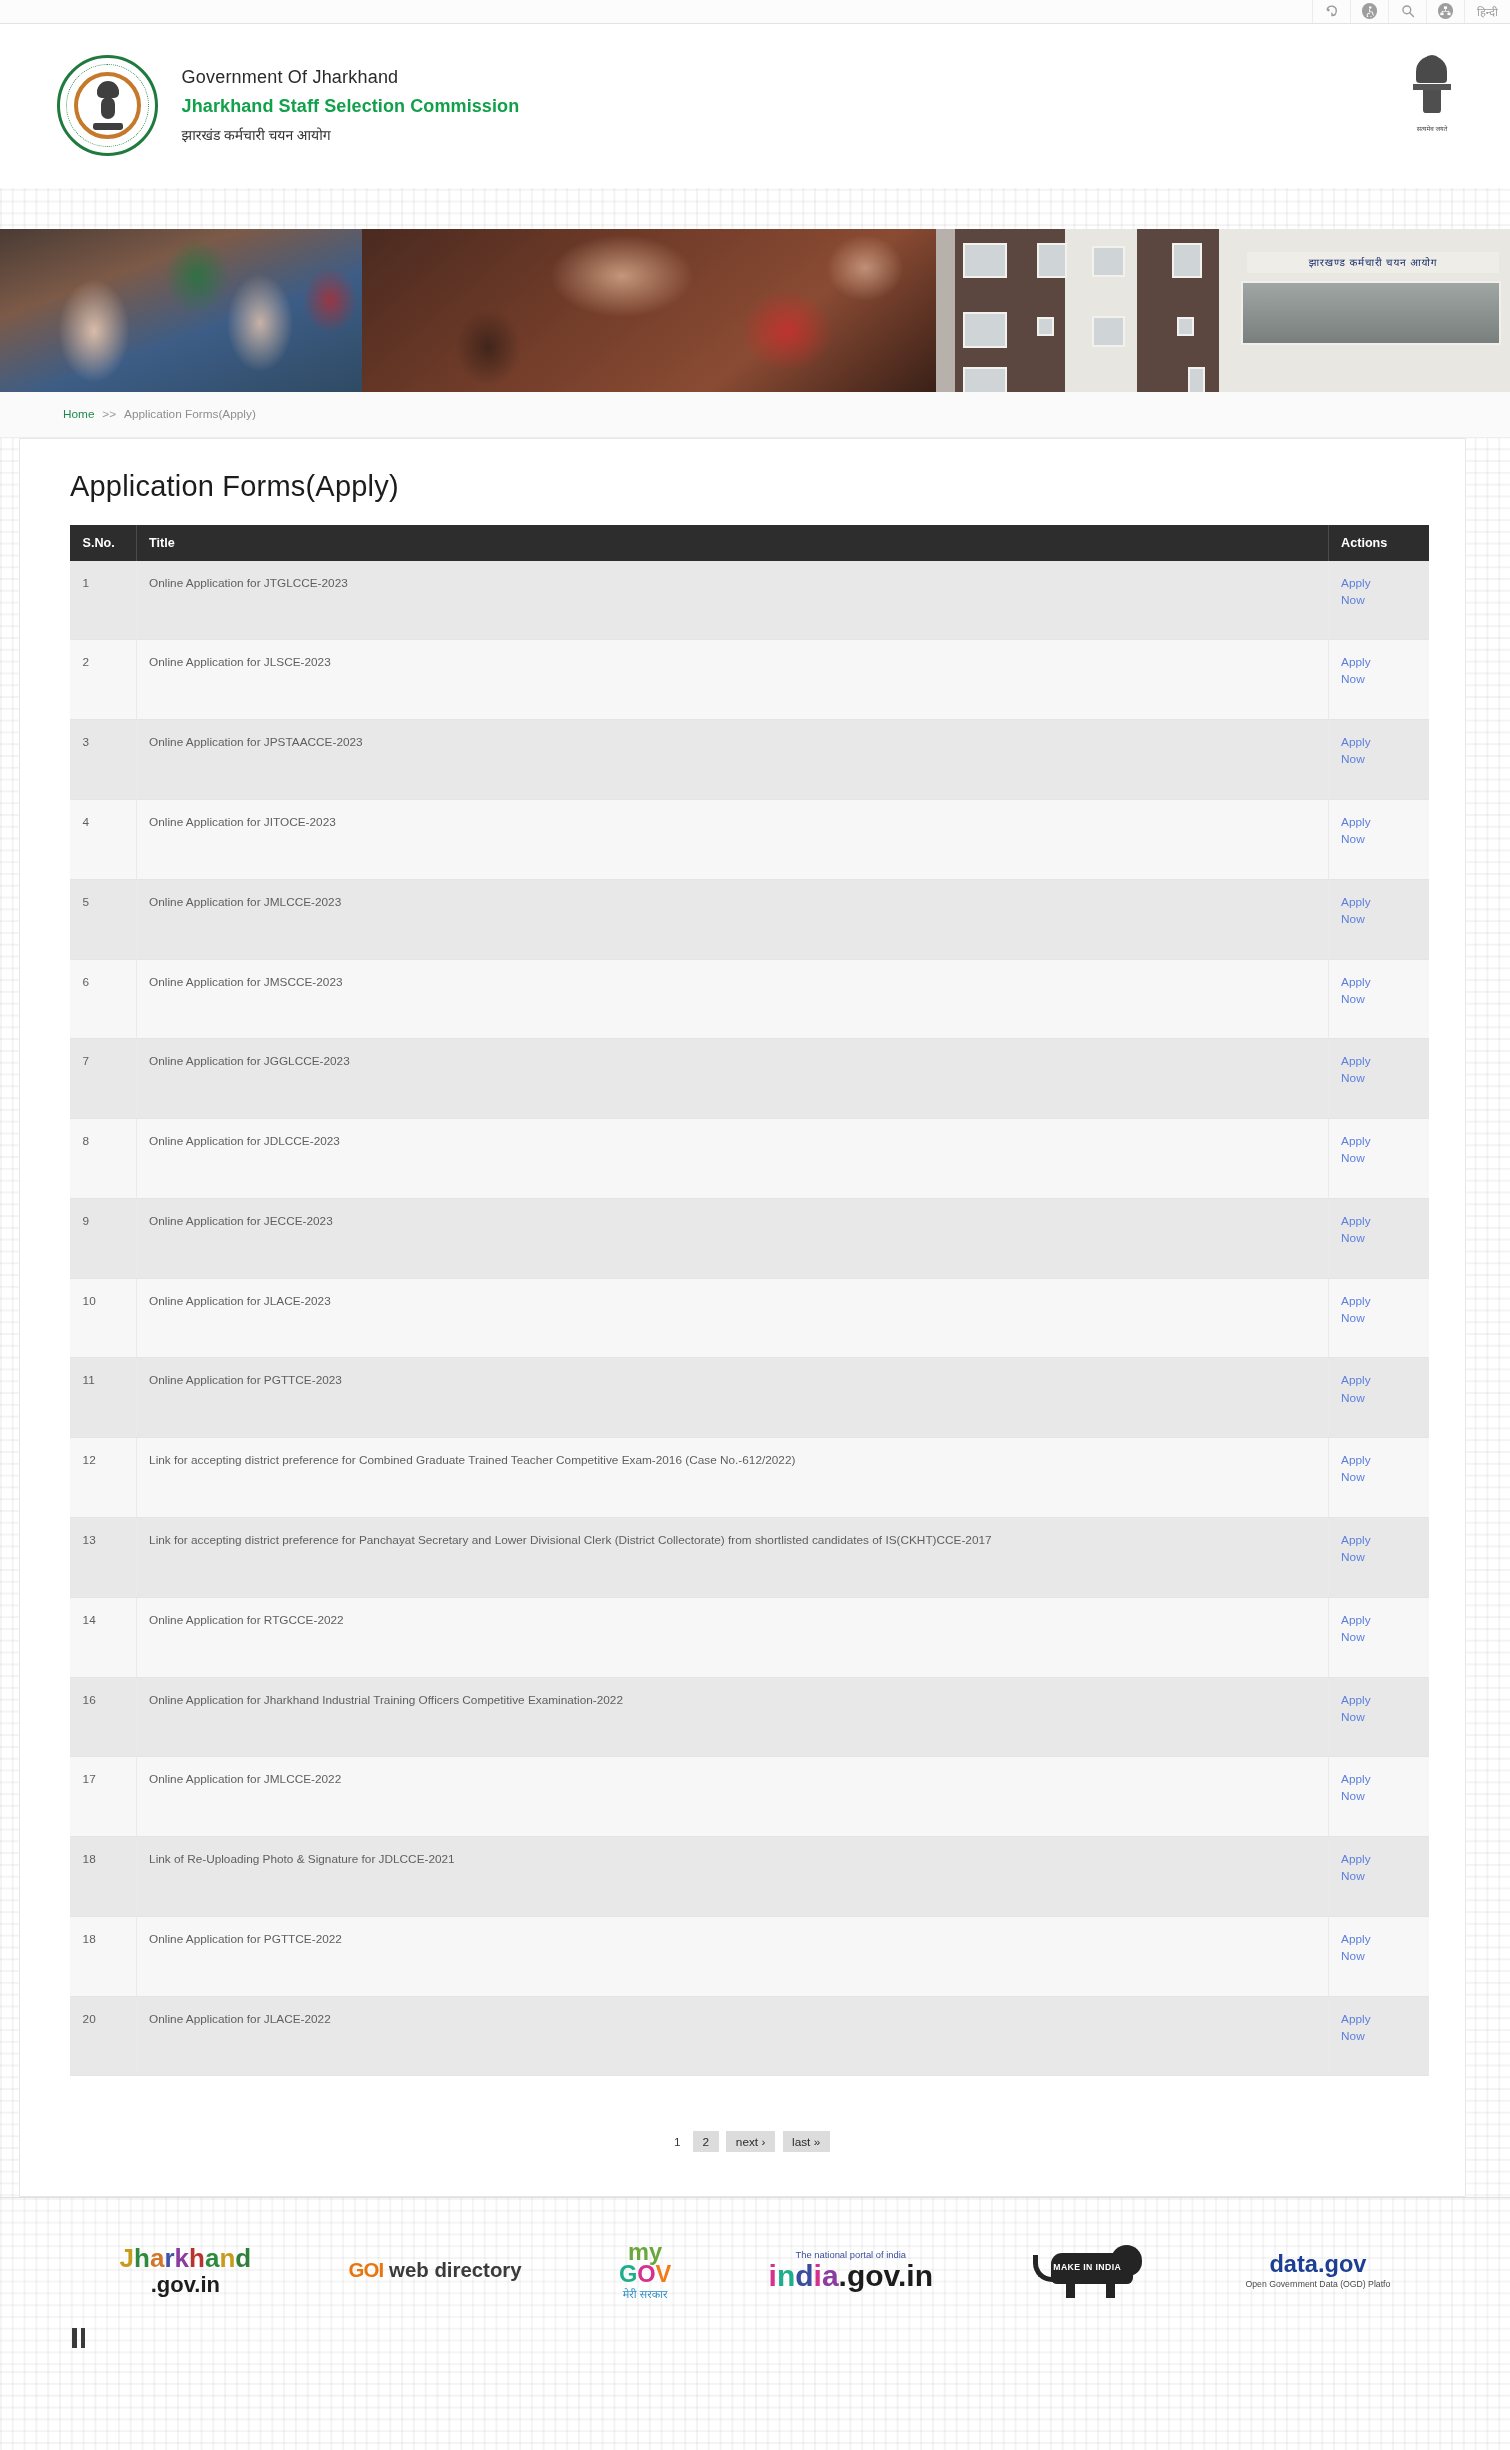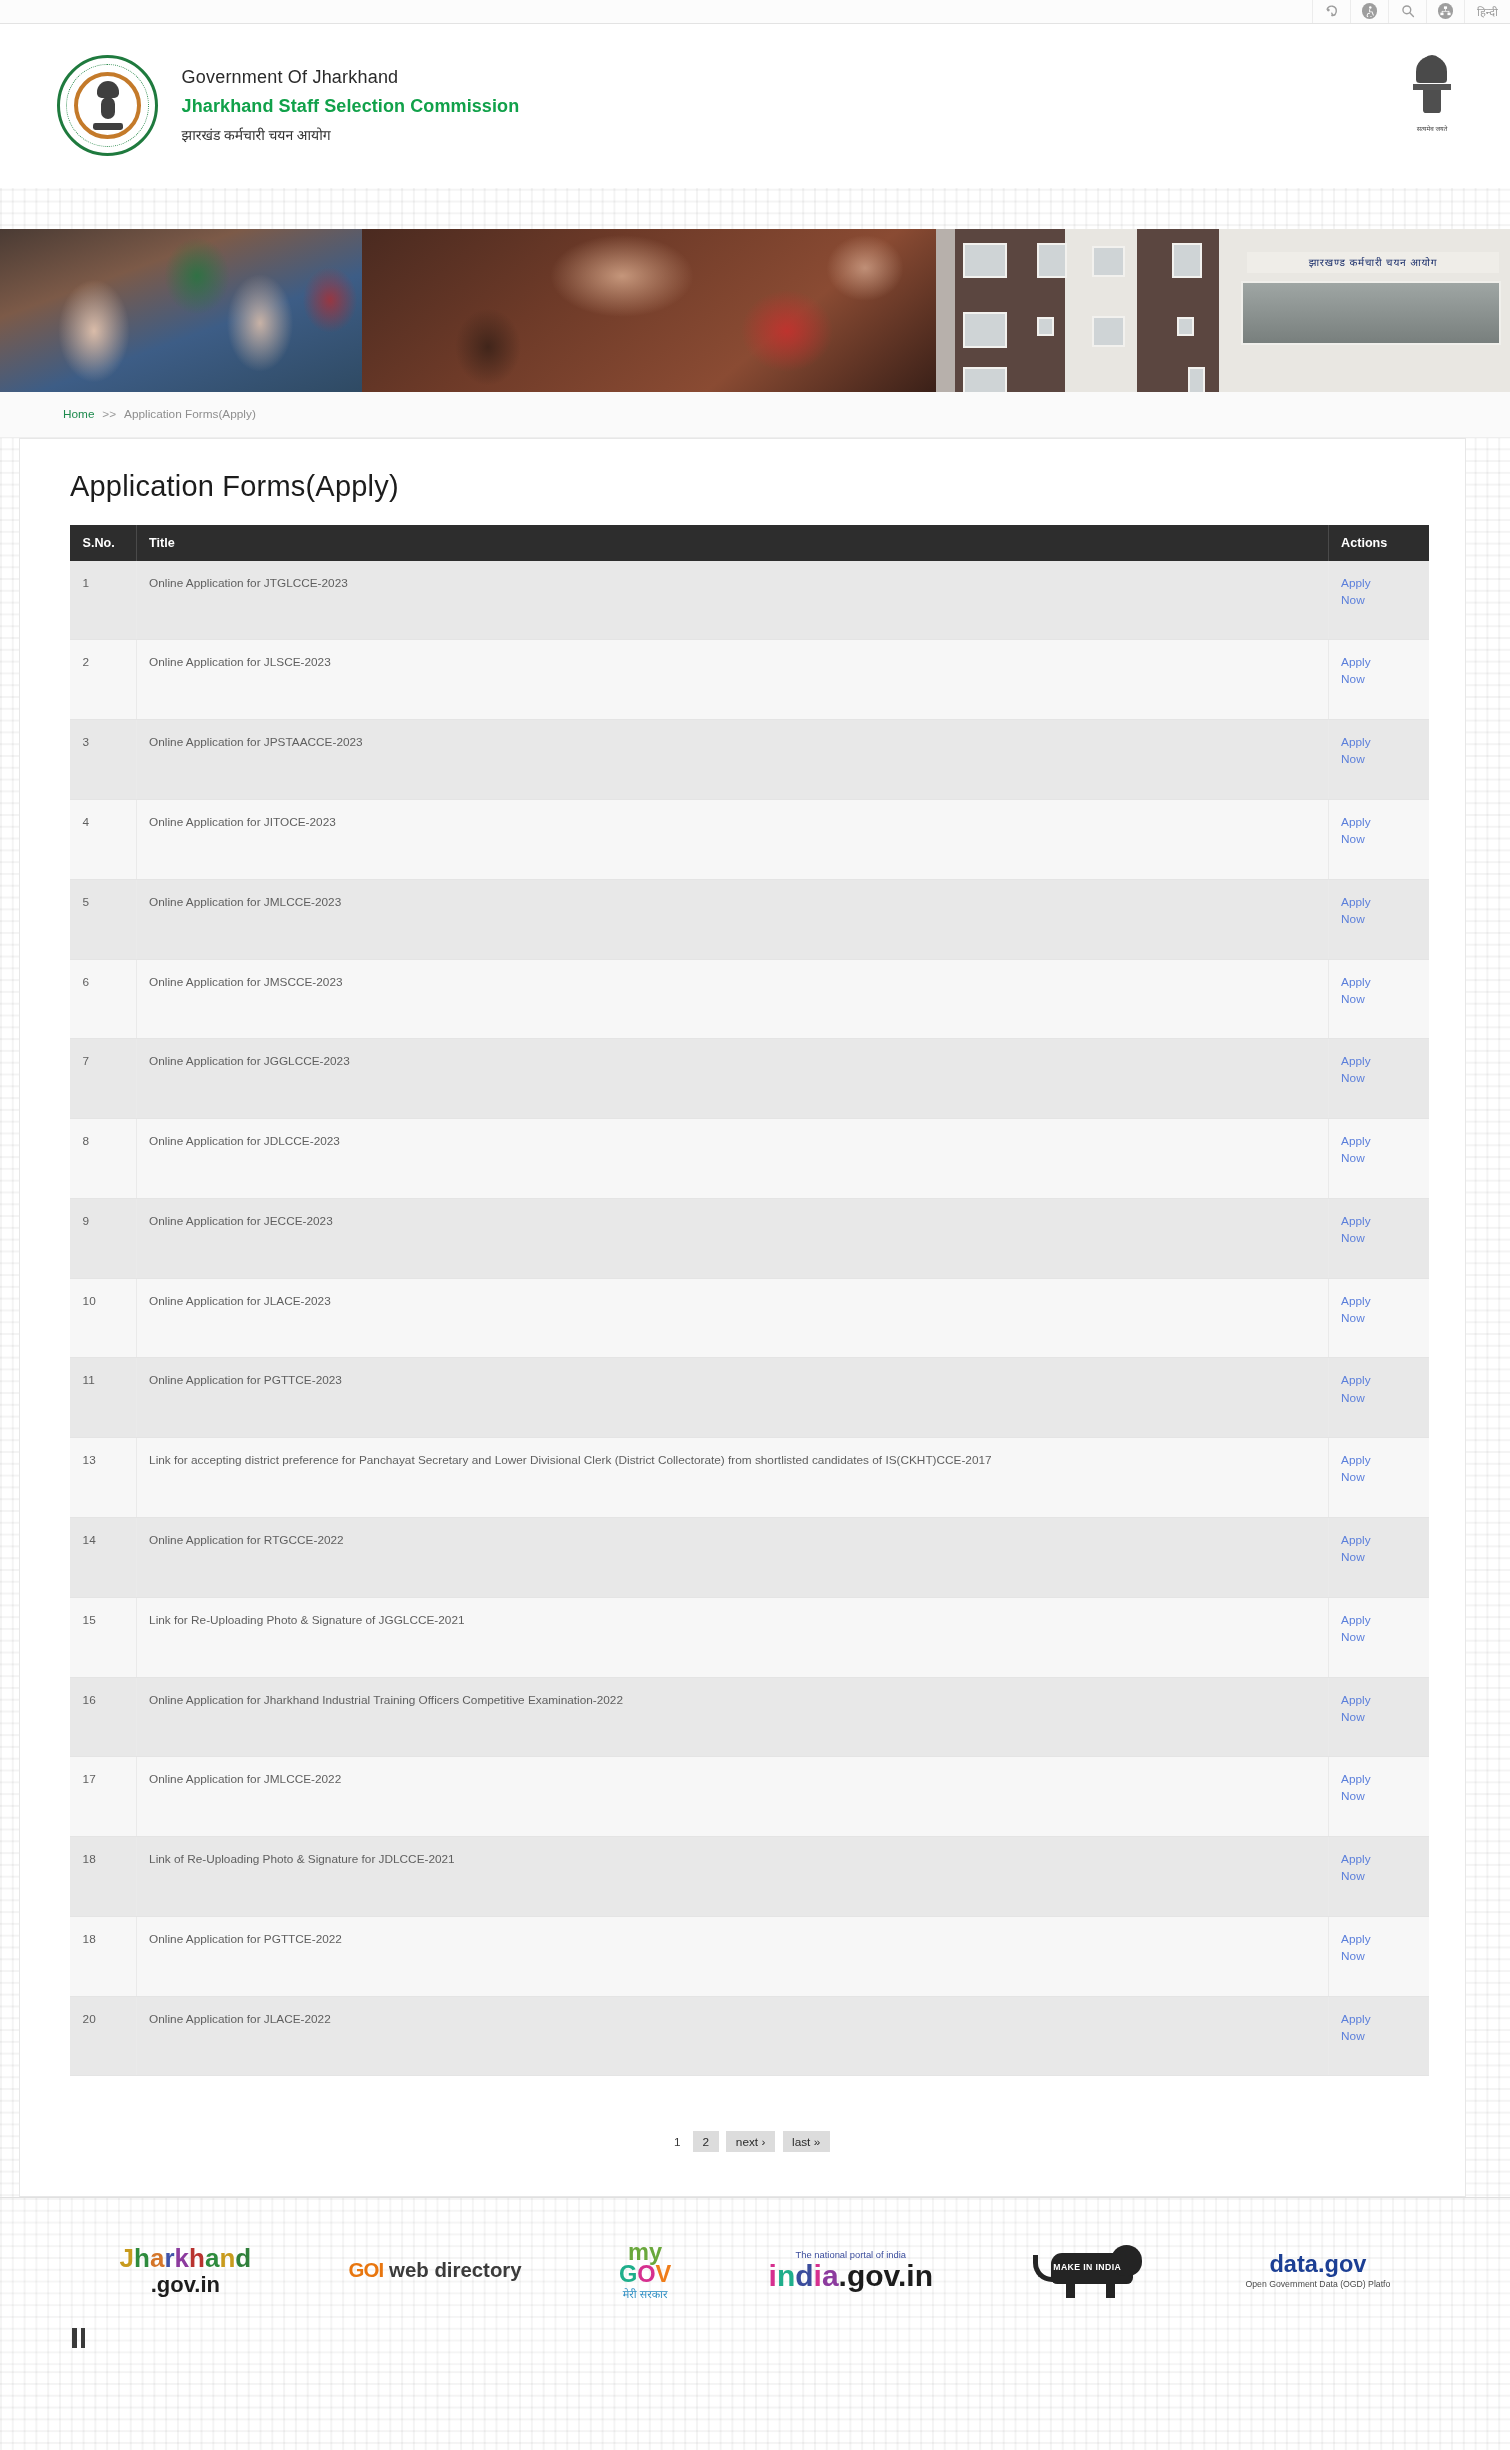--- a/index.html
+++ b/index.html
@@ -517,32 +517,32 @@
             <td class="col-sno">10</td>
             <td>Online Application for JLACE-2023</td>
             <td class="col-act"><a class="apply-link">Apply Now</a></td>
           </tr>
           <tr>
             <td class="col-sno">11</td>
             <td>Online Application for PGTTCE-2023</td>
             <td class="col-act"><a class="apply-link">Apply Now</a></td>
           </tr>
           <tr>
+            <td class="col-sno">12</td>
+            <td>Link for accepting district preference for Combined Graduate Trained Teacher Competitive Exam-2016 (Case No.-612/2022)</td>
+            <td class="col-act"><a class="apply-link">Apply Now</a></td>
+          </tr>
+          <tr>
             <td class="col-sno">13</td>
             <td>Link for accepting district preference for Panchayat Secretary and Lower Divisional Clerk (District Collectorate) from shortlisted candidates of IS(CKHT)CCE-2017</td>
             <td class="col-act"><a class="apply-link">Apply Now</a></td>
           </tr>
           <tr>
             <td class="col-sno">14</td>
             <td>Online Application for RTGCCE-2022</td>
-            <td class="col-act"><a class="apply-link">Apply Now</a></td>
-          </tr>
-          <tr>
-            <td class="col-sno">15</td>
-            <td>Link for Re-Uploading Photo &amp; Signature of JGGLCCE-2021</td>
             <td class="col-act"><a class="apply-link">Apply Now</a></td>
           </tr>
           <tr>
             <td class="col-sno">16</td>
             <td>Online Application for Jharkhand Industrial Training Officers Competitive Examination-2022</td>
             <td class="col-act"><a class="apply-link">Apply Now</a></td>
           </tr>
           <tr>
             <td class="col-sno">17</td>
             <td>Online Application for JMLCCE-2022</td>

